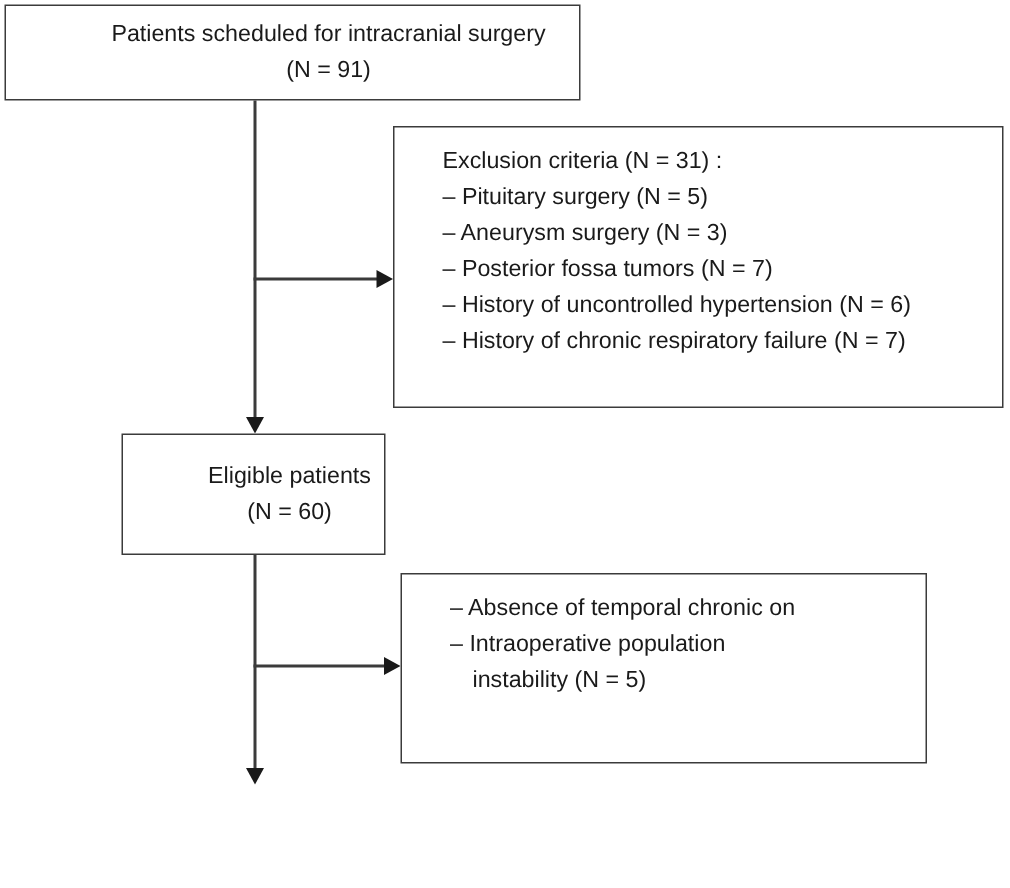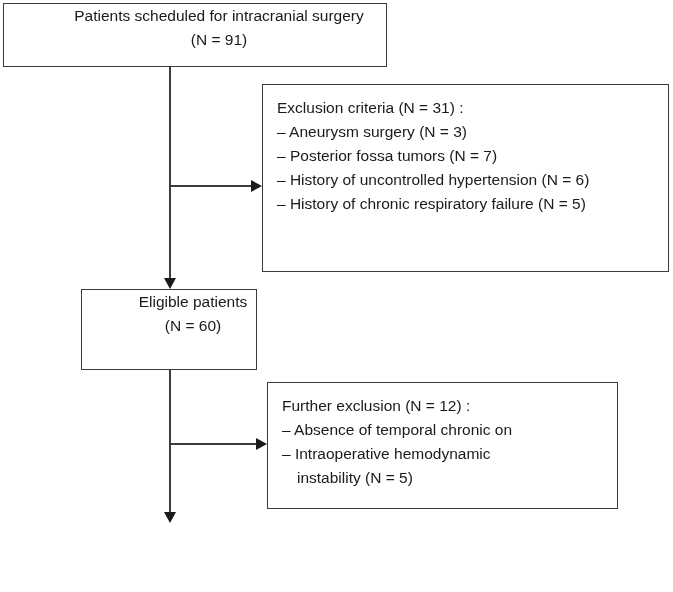--- a/index.html
+++ b/index.html
@@ -22,25 +22,26 @@
     border: 1.6px solid #3b3b3b;
     background: #ffffff;
     font-size: 15.5px;
     line-height: 24px;
     color: #1a1a1a;
   }
   .box-centered {
     display: flex;
     flex-direction: column;
     align-items: center;
+    justify-content: center;
     text-align: center;
     padding-left: 48px;
   }
   .box-list {
-    padding: 11px 0 0 14px;
+    padding: 11px 0 0 32px;
   }
   .line {
     position: absolute;
     background: #3b3b3b;
   }
   .vline { width: 1.8px; }
   .hline { height: 1.8px; }
   .arrow-down {
     position: absolute;
     width: 0;
@@ -79,38 +80,38 @@
   </div>
 
   <div class="line vline" style="left:169px; top:67px; height:215px;"></div>
   <div class="arrow-down" style="left:163.5px; top:278px;"></div>
 
   <div class="line hline" style="left:169px; top:185px; width:84px;"></div>
   <div class="arrow-right" style="left:251px; top:180px;"></div>
 
   <div class="box box-list" style="left:262px; top:84px; width:407px; height:188px;">
     <span class="hdr">Exclusion criteria (N = 31) :</span>
+    <span class="li">– Pituitary surgery (N = 5)</span>
     <span class="li">– Aneurysm surgery (N = 3)</span>
     <span class="li">– Posterior fossa tumors (N = 7)</span>
     <span class="li">– History of uncontrolled hypertension (N = 6)</span>
-    <span class="li">– History of chronic respiratory failure (N = 5)</span>
+    <span class="li">– History of chronic respiratory failure (N = 7)</span>
   </div>
 
   <div class="box box-centered" style="left:81px; top:289px; width:176px; height:81px;">
     <span>Eligible patients</span>
     <span>(N = 60)</span>
   </div>
 
   <div class="line vline" style="left:169px; top:370px; height:147px;"></div>
   <div class="arrow-down" style="left:163.5px; top:512px;"></div>
 
   <div class="line hline" style="left:169px; top:443px; width:89px;"></div>
   <div class="arrow-right" style="left:256px; top:438px;"></div>
 
   <div class="box box-list" style="left:267px; top:382px; width:351px; height:127px;">
-    <span class="hdr">Further exclusion (N = 12) :</span>
     <span class="li">– Absence of temporal chronic on</span>
-    <span class="li">– Intraoperative hemodynamic</span>
+    <span class="li">– Intraoperative population</span>
     <span class="li-indent">instability (N = 5)</span>
   </div>
 
 
 </div>
 
 </body></html>

